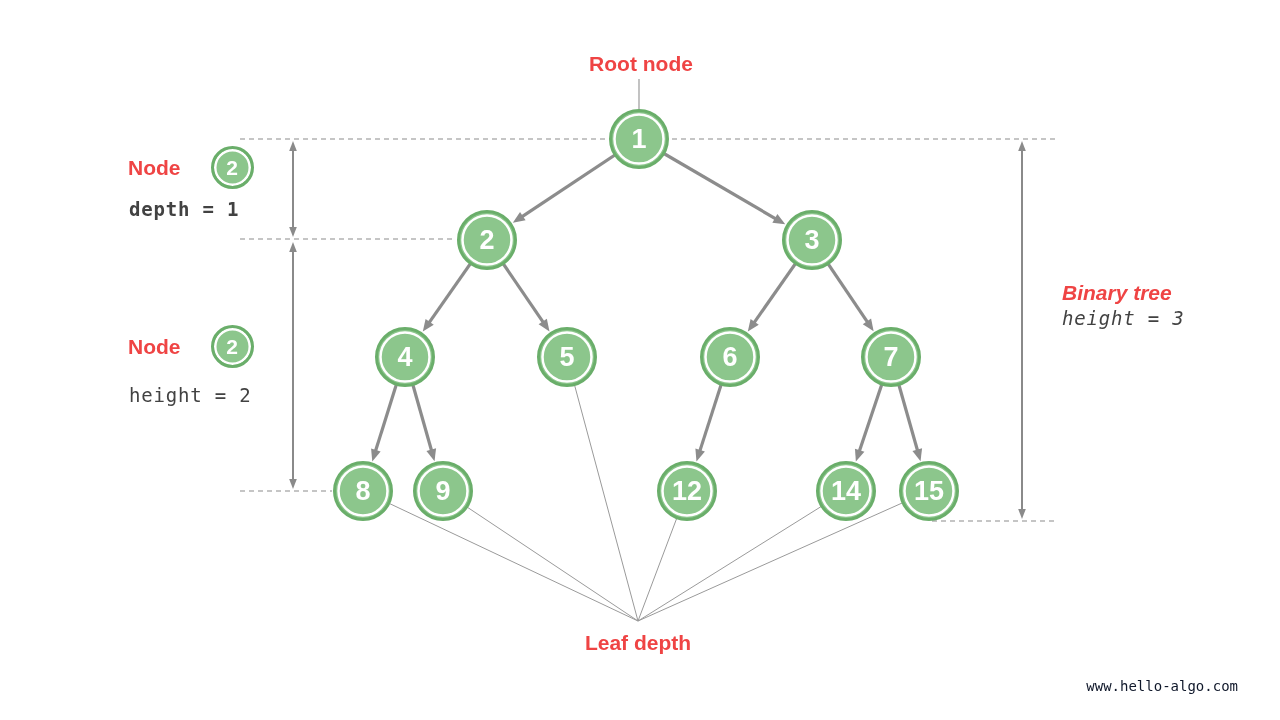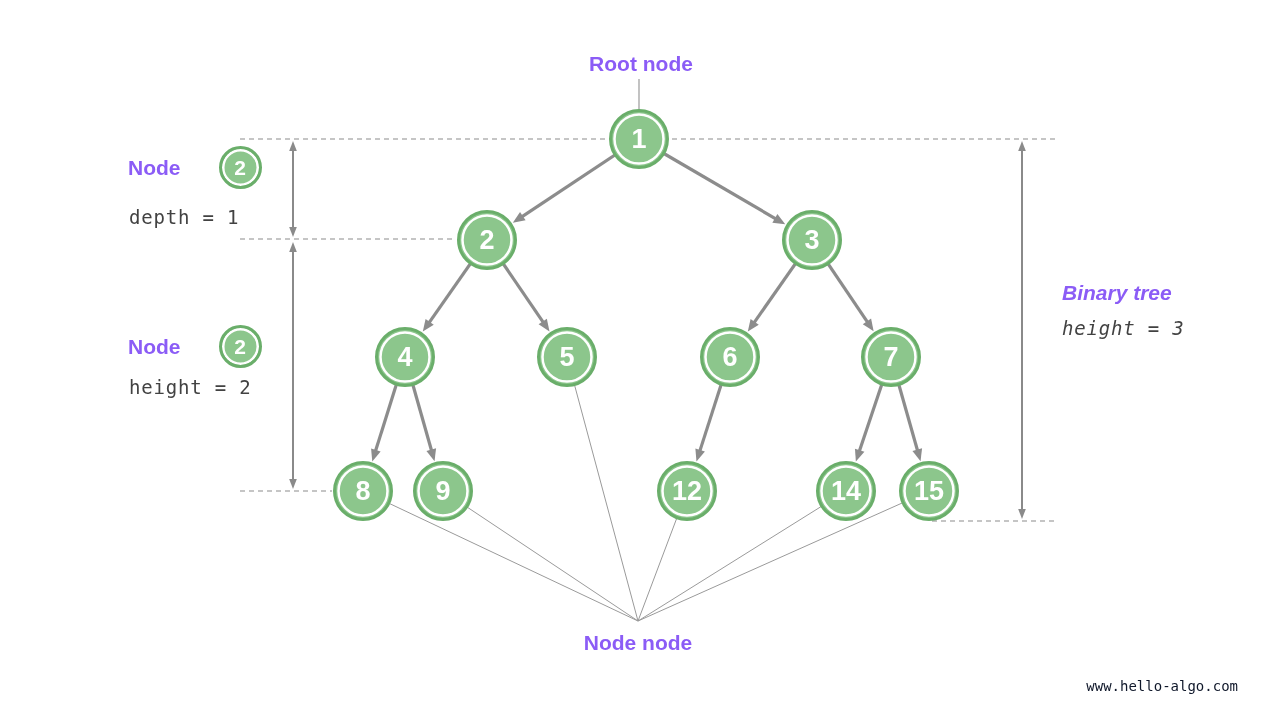--- a/index.html
+++ b/index.html
@@ -6,39 +6,39 @@
   html, body { width: 1280px; height: 720px; background: #ffffff; overflow: hidden; }
   body { position: relative; font-family: "Liberation Sans", sans-serif; }
 
   #diagram-canvas { position: absolute; left: 0; top: 0; width: 1280px; height: 720px; }
 
   .abs { position: absolute; }
 
   .section-label {
     font-weight: bold;
     font-size: 21px;
-    color: #8b5cf6;
+    color: #ef4444;
     line-height: 26px;
     white-space: nowrap;
   }
   .centered { text-align: center; }
 
   .mono-caption {
     font-family: "DejaVu Sans Mono", monospace;
     font-size: 19px;
     letter-spacing: 0.8px;
     color: #424242;
     line-height: 24px;
     white-space: nowrap;
   }
 
   .legend-row {
     display: flex;
     align-items: center;
-    gap: 38px;
+    gap: 30px;
   }
 
   .legend-badge {
     width: 43px;
     height: 43px;
     border-radius: 50%;
     background: #8cc68c;
     border: 3px solid #6aae6a;
     box-shadow: inset 0 0 0 2.5px #ffffff;
     color: #ffffff;
@@ -166,32 +166,32 @@
       </g>
       <g>
         <circle cx="929" cy="491" r="28.5" fill="#8cc68c" stroke="#6aae6a" stroke-width="3"></circle>
         <circle cx="929" cy="491" r="24.5" fill="none" stroke="#ffffff" stroke-width="2.5"></circle>
         <text x="929" y="491" text-anchor="middle" dy="0.35em" font-size="27" class="node-num">15</text>
       </g>
     </svg></div>
 
 <div class="abs section-label centered" style="left:541px; top:51px; width:200px;">Root node</div>
 
-<div class="abs section-label centered" style="left:538px; top:630px; width:200px;">Node node</div>
+<div class="abs section-label centered" style="left:538px; top:630px; width:200px;">Leaf depth</div>
 
 <div class="abs legend-row" style="left:128px; top:146px;">
   <span class="section-label">Node</span>
   <span class="legend-badge">2</span>
 </div>
-<div class="abs mono-caption" style="left:129px; top:205px;">depth = 1</div>
+<div class="abs mono-caption" style="left:129px; top:197px;font-weight:bold;">depth = 1</div>
 
 <div class="abs legend-row" style="left:128px; top:325px;">
   <span class="section-label">Node</span>
   <span class="legend-badge">2</span>
 </div>
-<div class="abs mono-caption" style="left:129px; top:375px;">height = 2</div>
+<div class="abs mono-caption" style="left:129px; top:383px;">height = 2</div>
 
 <div class="abs" style="left:1062px; top:280px;font-style:italic;">
   <div class="section-label">Binary tree</div>
-  <div class="mono-caption" style="margin-top:10px;">height = 3</div>
+  <div class="mono-caption" style="margin-top:0;">height = 3</div>
 </div>
 
 <div class="abs watermark" style="right:42px; top:678px;">www.hello-algo.com</div>
 
 </body></html>

